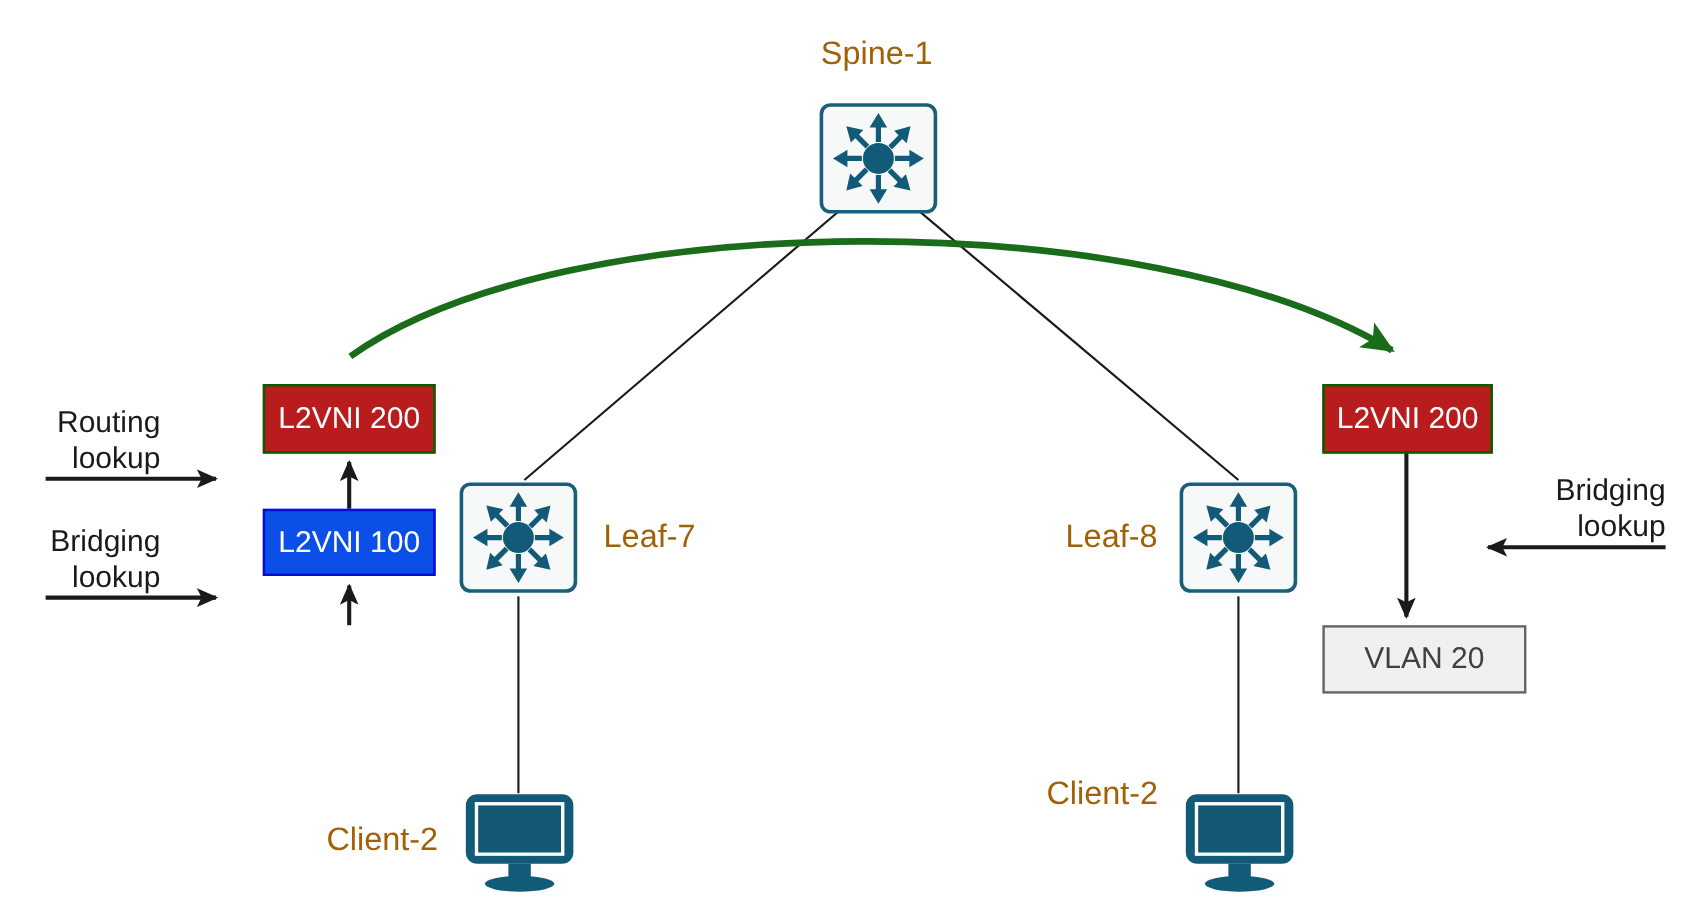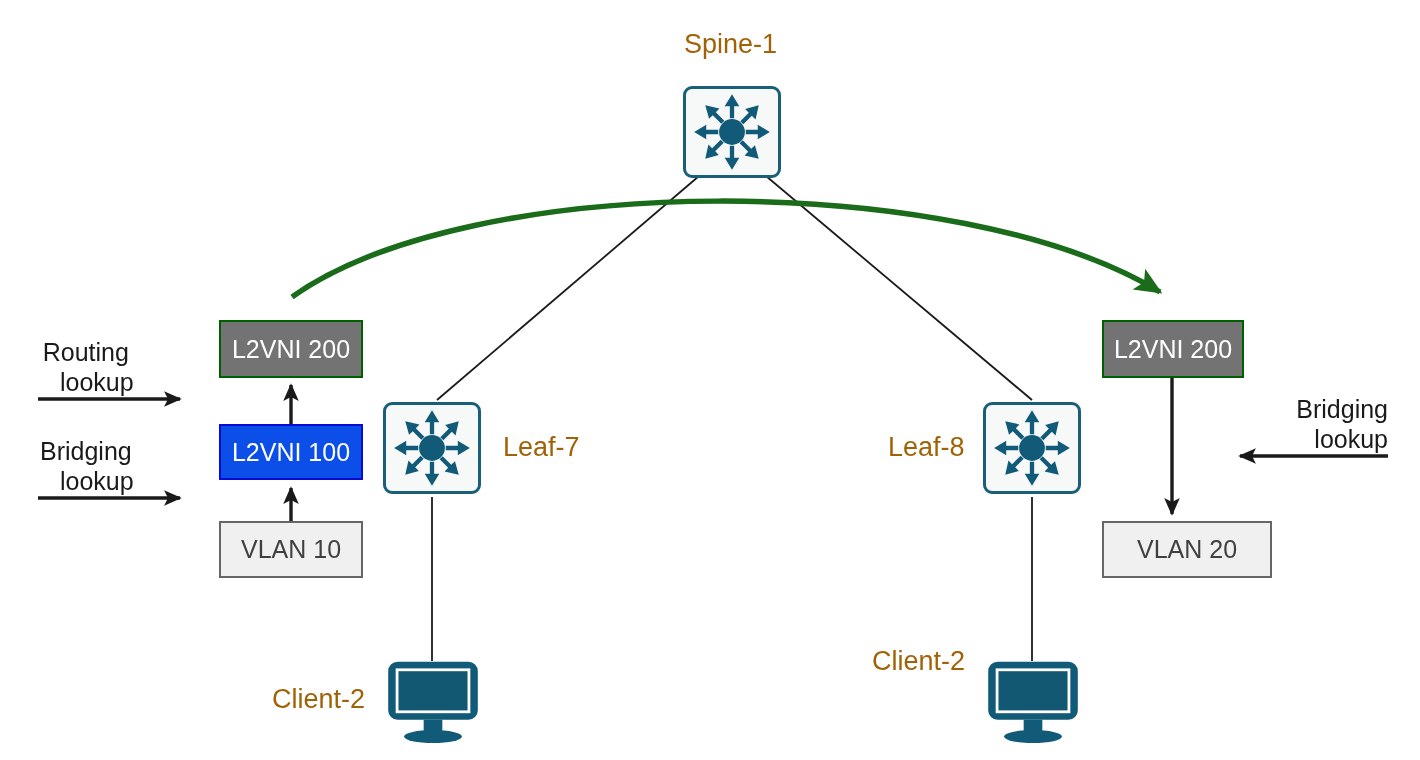--- a/index.html
+++ b/index.html
@@ -44,21 +44,21 @@
     position: absolute;
     box-sizing: border-box;
     display: flex;
     align-items: center;
     justify-content: center;
     font-size: 25px;
     line-height: 1;
     white-space: nowrap;
   }
   .vbox.green {
-    background: #737373;
+    background: #b91c1c;
     border: 2px solid #006000;
     color: #ffffff;
   }
   .vbox.blue {
     background: #0b4ee8;
     border: 2px solid #0a0ad8;
     color: #ffffff;
   }
   .vbox.gray {
     background: #f0f0f0;
@@ -67,21 +67,21 @@
   }
 
   
   .lookup {
     position: absolute;
     font-size: 25px;
     color: #1a1a1a;
     line-height: 1.18;
     white-space: nowrap;
   }
-  .lookup.left  { text-align: center; }
+  .lookup.left  { text-align: right; }
   .lookup.right { text-align: right; }
 
   
   .switch {
     position: absolute;
     box-sizing: border-box;
     background: #f7f9f9;
     border: 3px solid #1a5f7a;
     border-radius: 9px;
   }
@@ -129,23 +129,20 @@
   </svg>
 
   <div class="vbox green" style="left:219px; top:320px; width:144px; height:58px;">
     <span>L2VNI 200</span>
   </div>
 
   <div class="vbox blue" style="left:219px; top:424px; width:144px; height:56px;">
     <span>L2VNI 100</span>
   </div>
 
-  <div class="vbox gray" style="left:219px; top:521px; width:144px; height:57px;">
-    <span>VLAN 10</span>
-  </div>
 
   <div class="vbox green" style="left:1102px; top:320px; width:142px; height:58px;">
     <span>L2VNI 200</span>
   </div>
 
   <div class="vbox gray" style="left:1102px; top:521px; width:170px; height:57px;">
     <span>VLAN 20</span>
   </div>
 
   <div class="lookup left" style="left:38px; top:338px;">

